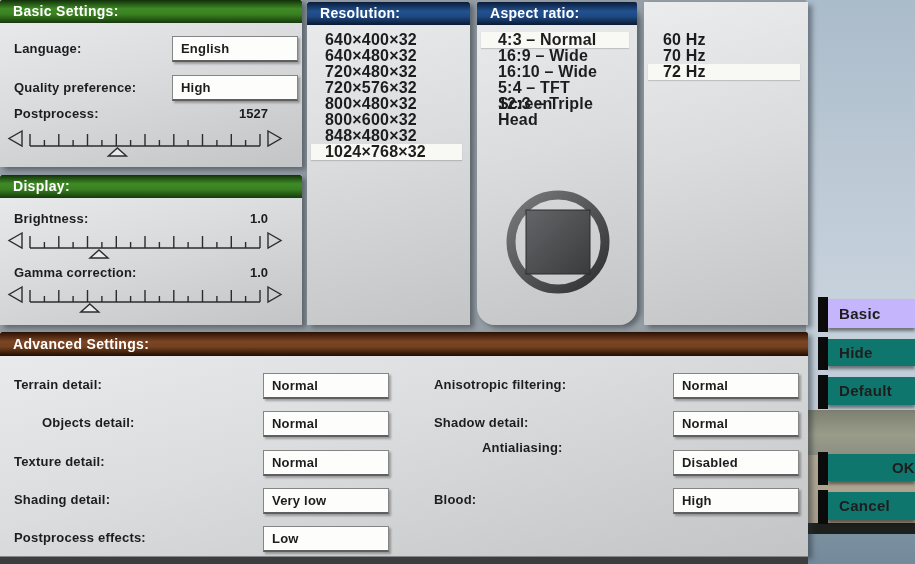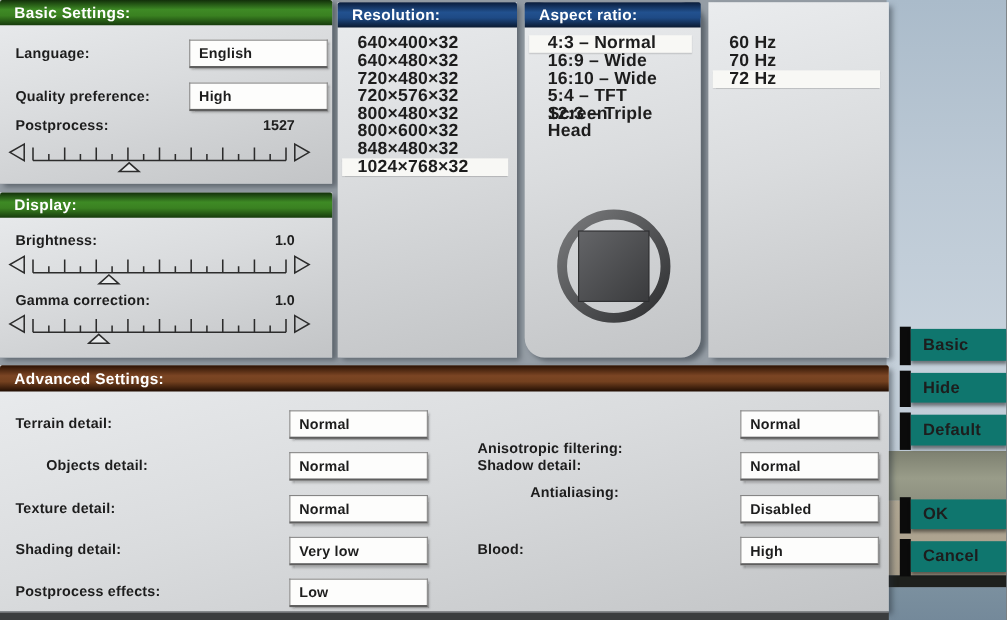--- a/index.html
+++ b/index.html
@@ -55,21 +55,21 @@
   
   .aspect-icon{position:absolute;left:21px;top:180px;}
 
   
   .btn-bar{position:absolute;left:818px;width:10px;background:#0b0b0b;}
   .side-btn{
     position:absolute;left:828px;width:87px;background:#0f766e;
     font-size:15px;letter-spacing:.3px;padding-left:11px;box-sizing:border-box;
     box-shadow:0 3px 3px rgba(0,0,0,.45);cursor:pointer;
   }
-  .side-btn.active{background:#0f766e;}
+  .side-btn.active{background:#c4b5fd;}
 
   .bottom-bar{position:absolute;left:0;top:556px;width:808px;height:8px;background:#3b3d3e;border-top:1px solid #85878a;box-sizing:border-box;}
 </style>
 </head>
 <body>
 
 <div class="stage">
 
   <div class="backdrop">
     <div class="band sky"></div>
@@ -227,36 +227,36 @@
         <div class="field-label" style="left: 14px; top: 83px; margin-left: 28px;">Objects detail:</div>
         <div class="selectbox" style="left: 263px; top: 79px; width: 116px;">Normal</div>
         <div class="field-label" style="left: 14px; top: 122px;">Texture detail:</div>
         <div class="selectbox" style="left: 263px; top: 118px; width: 116px;">Normal</div>
         <div class="field-label" style="left: 14px; top: 160px;">Shading detail:</div>
         <div class="selectbox" style="left: 263px; top: 156px; width: 116px;">Very low</div>
         <div class="field-label" style="left: 14px; top: 198px;">Postprocess effects:</div>
         <div class="selectbox" style="left: 263px; top: 194px; width: 116px;">Low</div>
       </div>
     <div>
-        <div class="field-label" style="left: 434px; top: 45px; margin-top: 23px;">Anisotropic filtering:</div>
+        <div class="field-label" style="left: 434px; top: 45px;">Anisotropic filtering:</div>
         <div class="selectbox" style="left: 673px; top: 41px; width: 116px;">Normal</div>
         <div class="field-label" style="left: 434px; top: 83px;">Shadow detail:</div>
         <div class="selectbox" style="left: 673px; top: 79px; width: 116px;">Normal</div>
         <div class="field-label" style="left: 434px; top: 108px; margin-left: 48px;">Antialiasing:</div>
         <div class="selectbox" style="left: 673px; top: 118px; width: 116px;">Disabled</div>
         <div class="field-label" style="left: 434px; top: 160px;">Blood:</div>
         <div class="selectbox" style="left: 673px; top: 156px; width: 116px;">High</div>
       </div>
   </section>
 
   <div class="bottom-bar"></div>
 
 <div class="btn-bar" style="top: 297px; height: 35px;"></div>
     <div class="side-btn active" style="top: 299px; height: 29px; line-height: 29px;">Basic</div>
     <div class="btn-bar" style="top: 337px; height: 33px;"></div>
     <div class="side-btn" style="top: 339px; height: 27px; line-height: 27px;">Hide</div>
     <div class="btn-bar" style="top: 375px; height: 34px;"></div>
     <div class="side-btn" style="top: 377px; height: 28px; line-height: 28px;">Default</div>
     <div class="btn-bar" style="top: 452px; height: 33px;"></div>
-    <div class="side-btn" style="top: 454px; height: 27px; line-height: 27px;">OK</div>
+    <div class="side-btn" style="top: 454px; height: 27px; line-height: 27px; text-align: right;">OK</div>
     <div class="btn-bar" style="top: 490px; height: 34px;"></div>
     <div class="side-btn" style="top: 492px; height: 28px; line-height: 28px;">Cancel</div>
   </div>
 
 </body></html>

